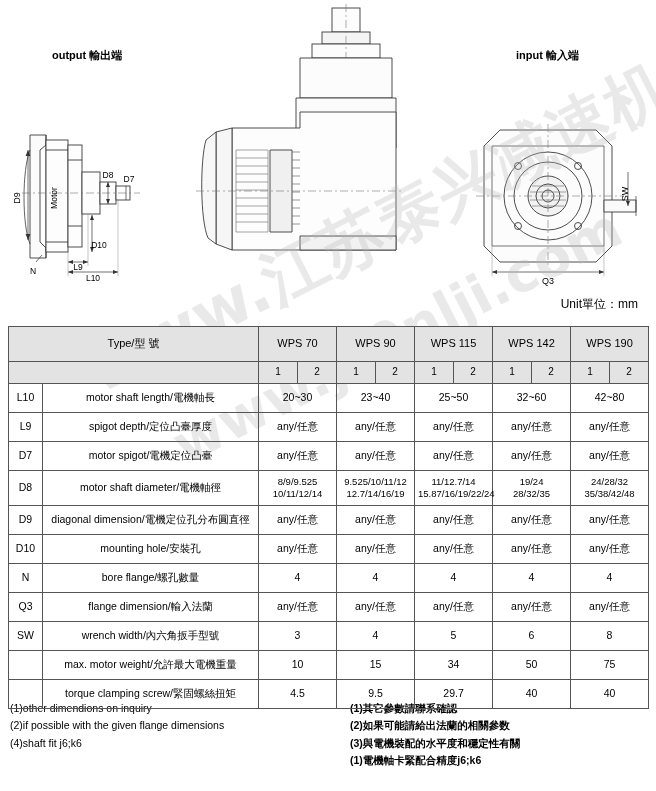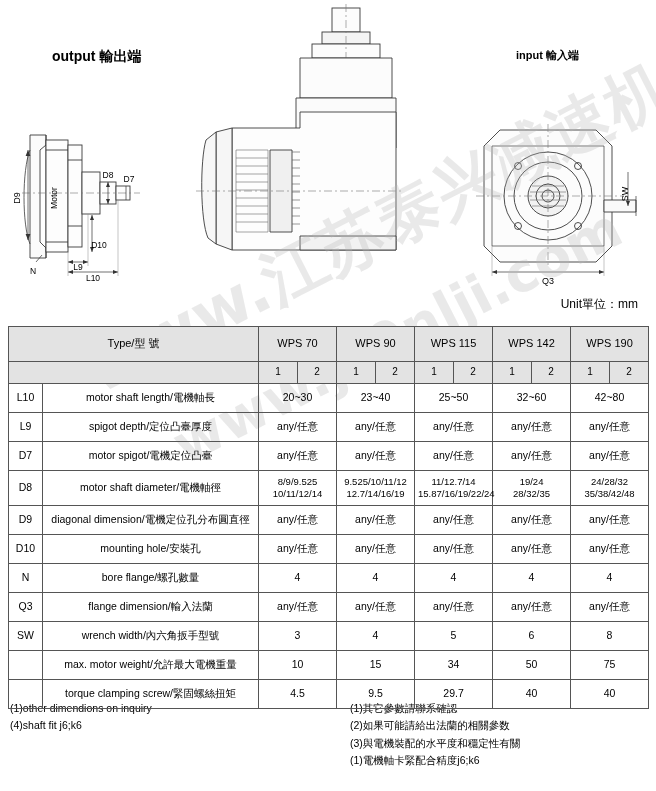--- a/index.html
+++ b/index.html
@@ -55,21 +55,21 @@
   
   .drawings {
     position: relative;
     height: 318px;
     width: 656px;
   }
   .label-out {
     position: absolute;
     left: 52px;
     top: 48px;
-    font-size: 14px;
+    font-size: 11px;
     font-weight: bold;
   }
   .label-in {
     position: absolute;
     left: 516px;
     top: 48px;
     font-size: 11px;
     font-weight: bold;
   }
   .unit-note {
@@ -151,21 +151,21 @@
     top: 700px;
     width: 640px;
     font-size: 10.5px;
     line-height: 1.65;
   }
   .notes .col {
     position: absolute;
     top: 0;
   }
   .notes .colA { left: 0; }
-  .notes .colB { left: 340px; }
+  .notes .colB { left: 340px; font-weight: bold; }
   .notes div.note { white-space: nowrap; }
 
   text { font-family: "Liberation Sans", sans-serif; }
 </style>
 </head>
 <body>
 
 <div class="page">
 
   <div class="drawings">
@@ -489,20 +489,21 @@
         <td colspan="2">40</td>
         <td colspan="2">40</td>
       </tr>
     </tbody>
       </table>
   </div>
 
   <div class="notes">
     <div class="col colA">
       <div class="note">(1)other dimendions on inquiry</div>
+      <div class="note">(2)if possible with the given flange dimensions</div>
       <div class="note">(4)shaft fit j6;k6</div>
     </div>
     <div class="col colB">
       <div class="note">(1)其它參數請聯系確認</div>
       <div class="note">(2)如果可能請給出法蘭的相關參数</div>
       <div class="note">(3)與電機裝配的水平度和穩定性有關</div>
       <div class="note">(1)電機軸卡緊配合精度j6;k6</div>
     </div>
   </div>
 

